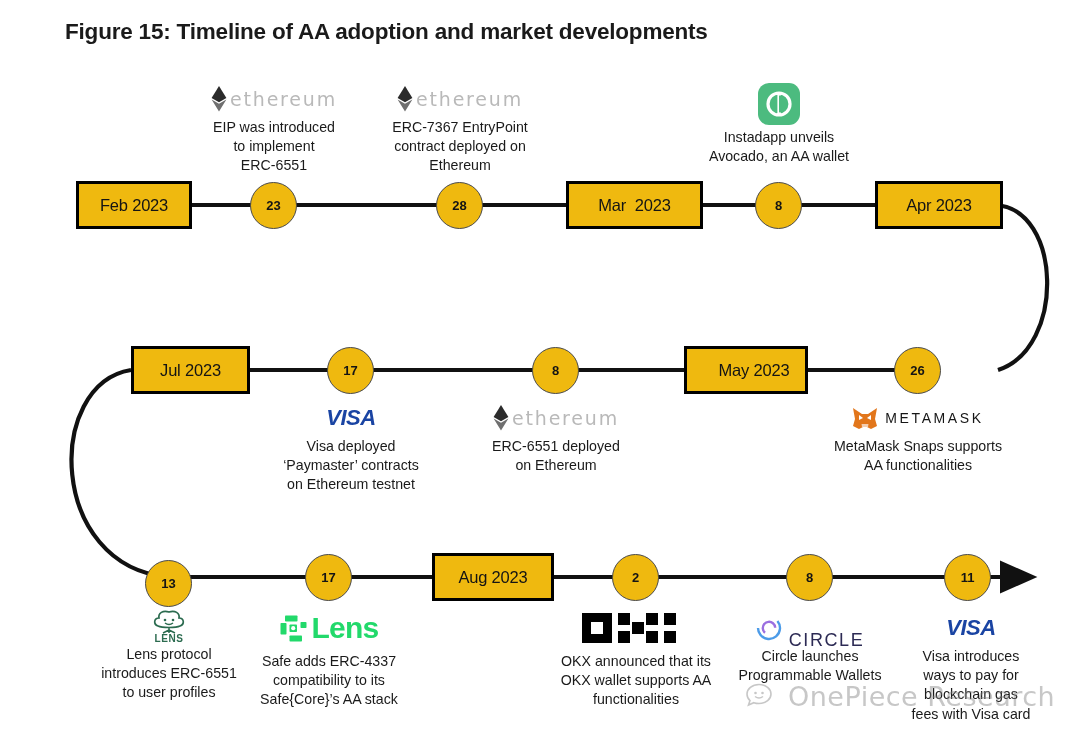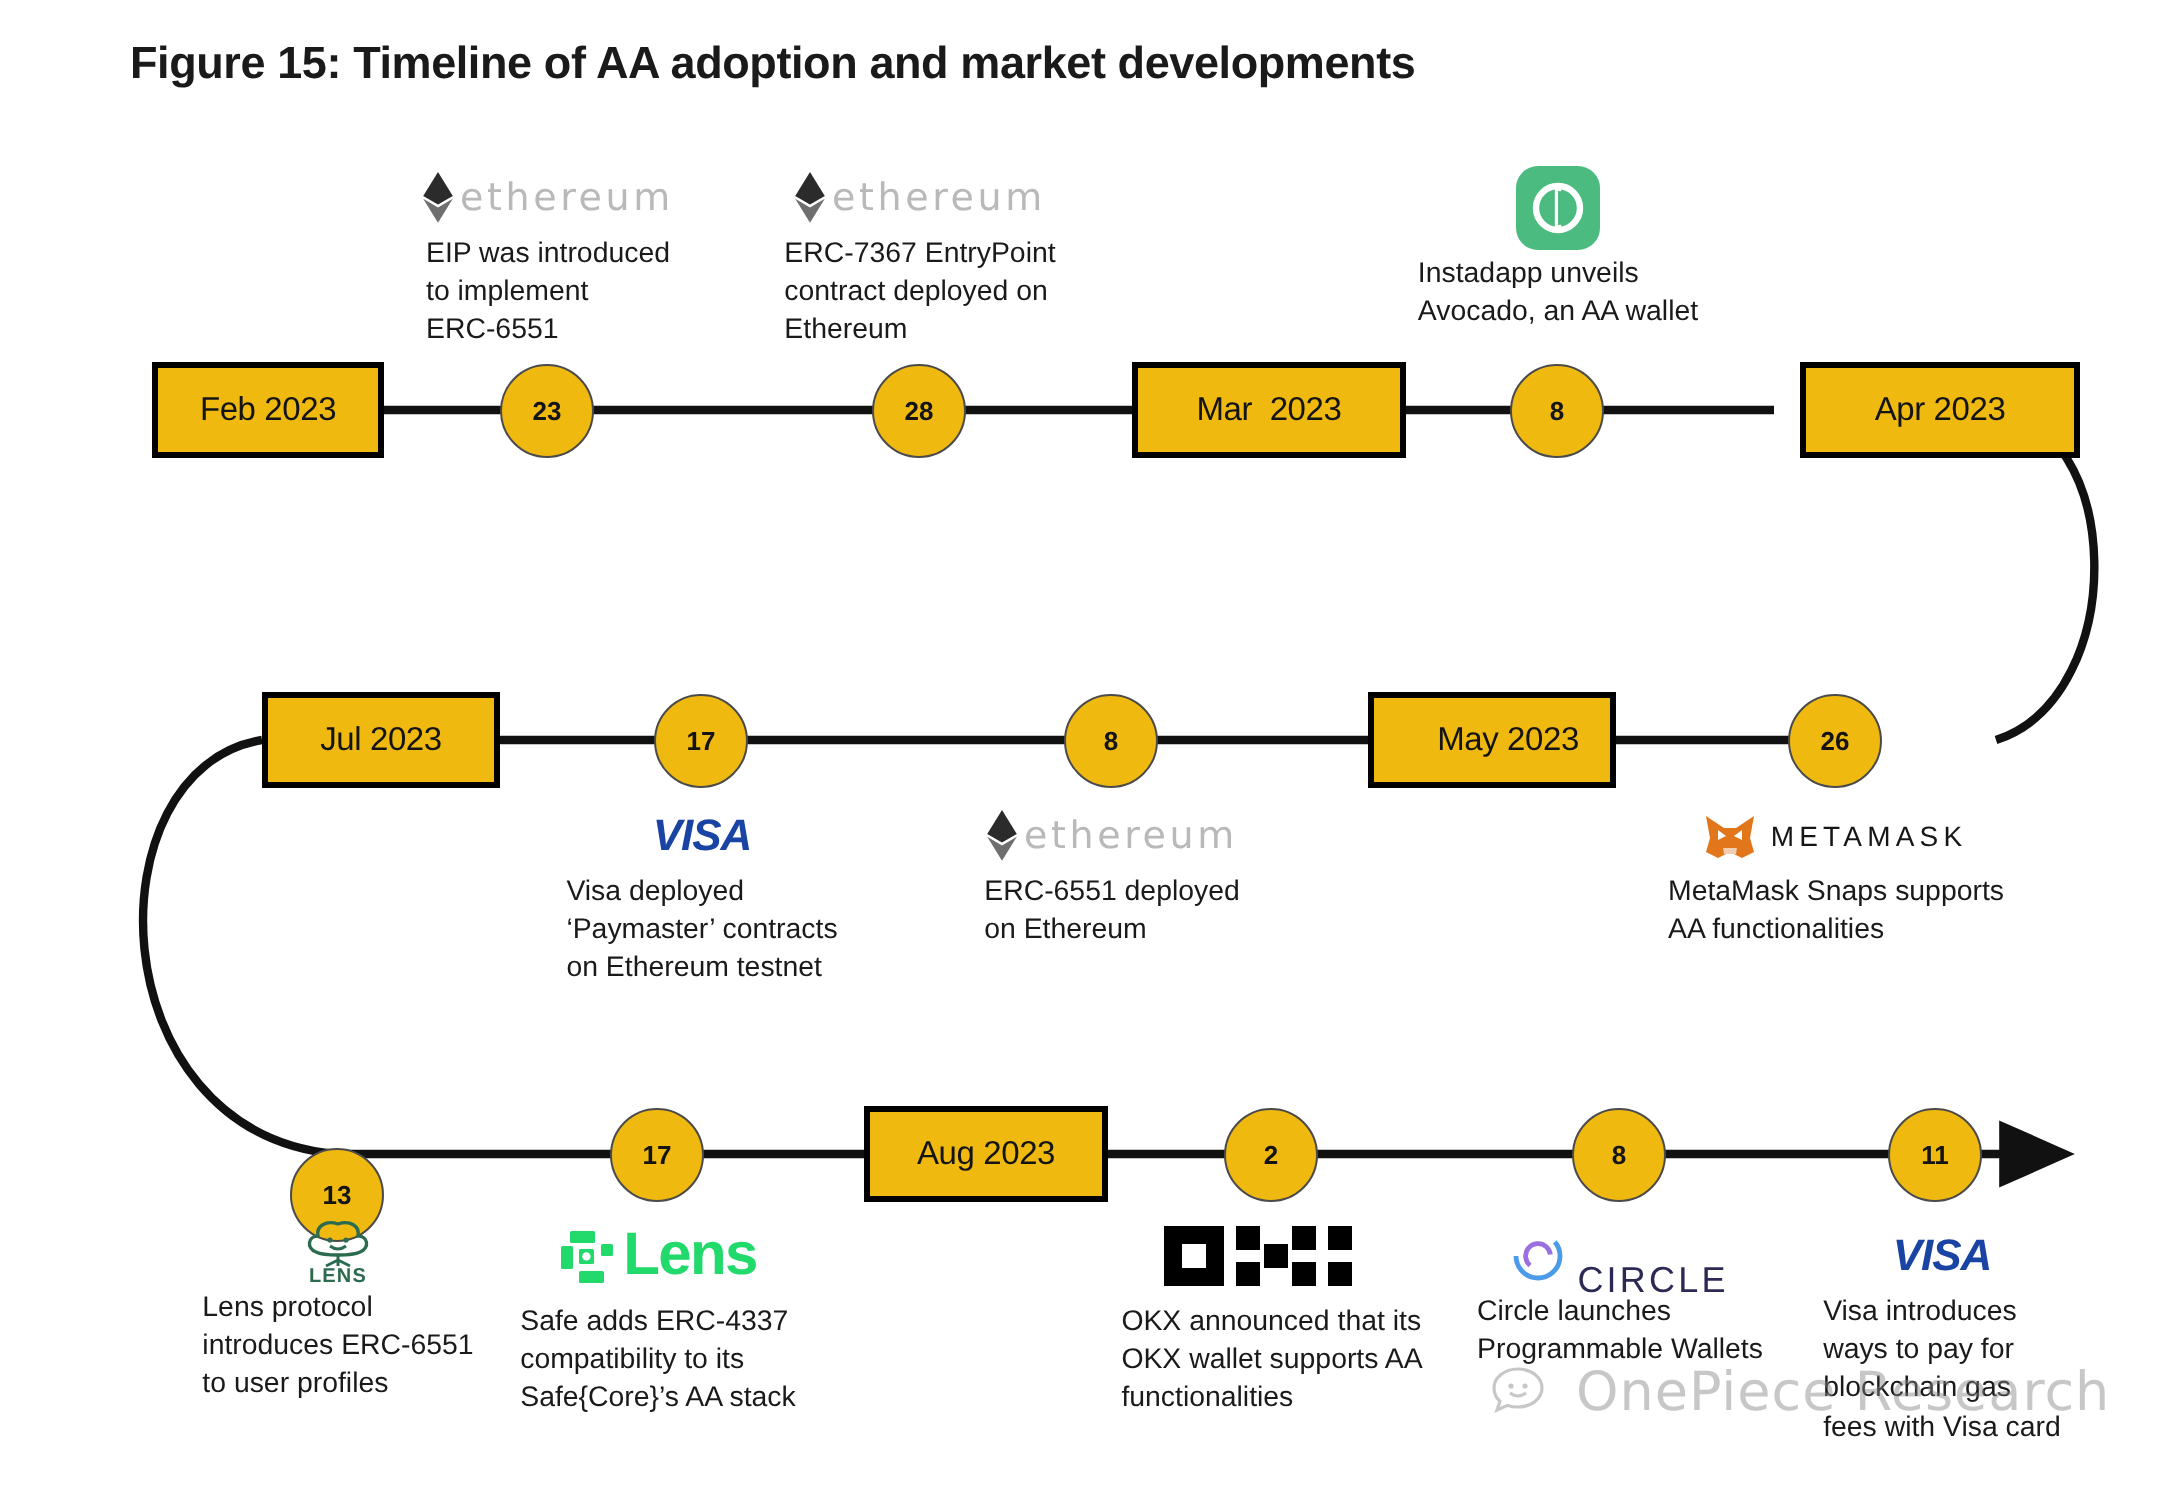--- a/index.html
+++ b/index.html
@@ -63,21 +63,21 @@
     font-weight: bold;
     color: #141414;
   }
 
   
   .event {
     position: absolute;
     display: flex;
     flex-direction: column;
     align-items: center;
-    text-align: left;
+    text-align: center;
   }
   .event .cap {
     font-size: 14.2px;
     line-height: 1.35;
     color: #1a1a1a;
     white-space: pre-line;
   }
   .logo-wrap {
     display: flex;
     align-items: center;
@@ -198,21 +198,21 @@
   <div class="month-box" style="left:76px; top:181px; width:116px; height:48px;">Feb 2023</div>
 
   <div class="day-node" style="left:250px; top:182px; width:47px; height:47px;">23</div>
 
   <div class="day-node" style="left:436px; top:182px; width:47px; height:47px;">28</div>
 
   <div class="month-box" style="left:566px; top:181px; width:137px; height:48px;">Mar  2023</div>
 
   <div class="day-node" style="left:755px; top:182px; width:47px; height:47px;">8</div>
 
-  <div class="month-box" style="left:900px; top:181px; width:140px; height:48px;">Apr 2023</div>
+  <div class="month-box" style="left:875px; top:181px; width:128px; height:48px;">Apr 2023</div>
 
   <div class="event" style="left:186px; top:84px; width:176px;">
     <div class="logo-wrap">
       <span class="eth-logo">
         <svg width="16" height="26" viewBox="0 0 16 26">
           <path d="M8 0 L15.4 12 L8 16.2 L0.6 12 Z" fill="#2b2b2b"></path>
           <path d="M8 17.7 L15.4 13.4 L8 25.4 L0.6 13.4 Z" fill="#6f6f6f"></path>
         </svg>
         <span class="eth-word">ethereum</span>
       </span>
@@ -292,21 +292,21 @@
           <path d="M19 9 L15 12 L19 14 Z" fill="#ffffff"></path>
           <path d="M9.5 18 L16.5 18 L16 21 L10 21 Z" fill="#f3cdb0"></path>
         </svg>
         <span class="mm-word">METAMASK</span>
       </span>
     </div>
     <div class="cap">MetaMask Snaps supports
 AA functionalities</div>
   </div>
 
-  <div class="day-node" style="left:145px; top:574px; width:47px; height:47px;text-align:center;">13</div>
+  <div class="day-node" style="left:145px; top:560px; width:47px; height:47px;text-align:center;">13</div>
 
   <div class="day-node" style="left:305px; top:554px; width:47px; height:47px;">17</div>
 
   <div class="month-box" style="left:432px; top:553px; width:122px; height:48px;">Aug 2023</div>
 
   <div class="day-node" style="left:612px; top:554px; width:47px; height:47px;">2</div>
 
   <div class="day-node" style="left:786px; top:554px; width:47px; height:47px;">8</div>
 
   <div class="day-node" style="left:944px; top:554px; width:47px; height:47px;">11</div>

